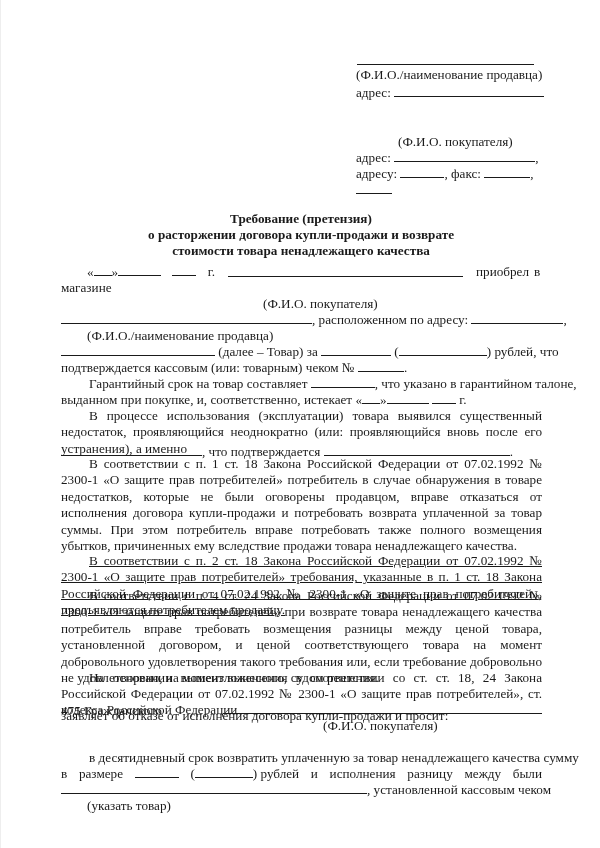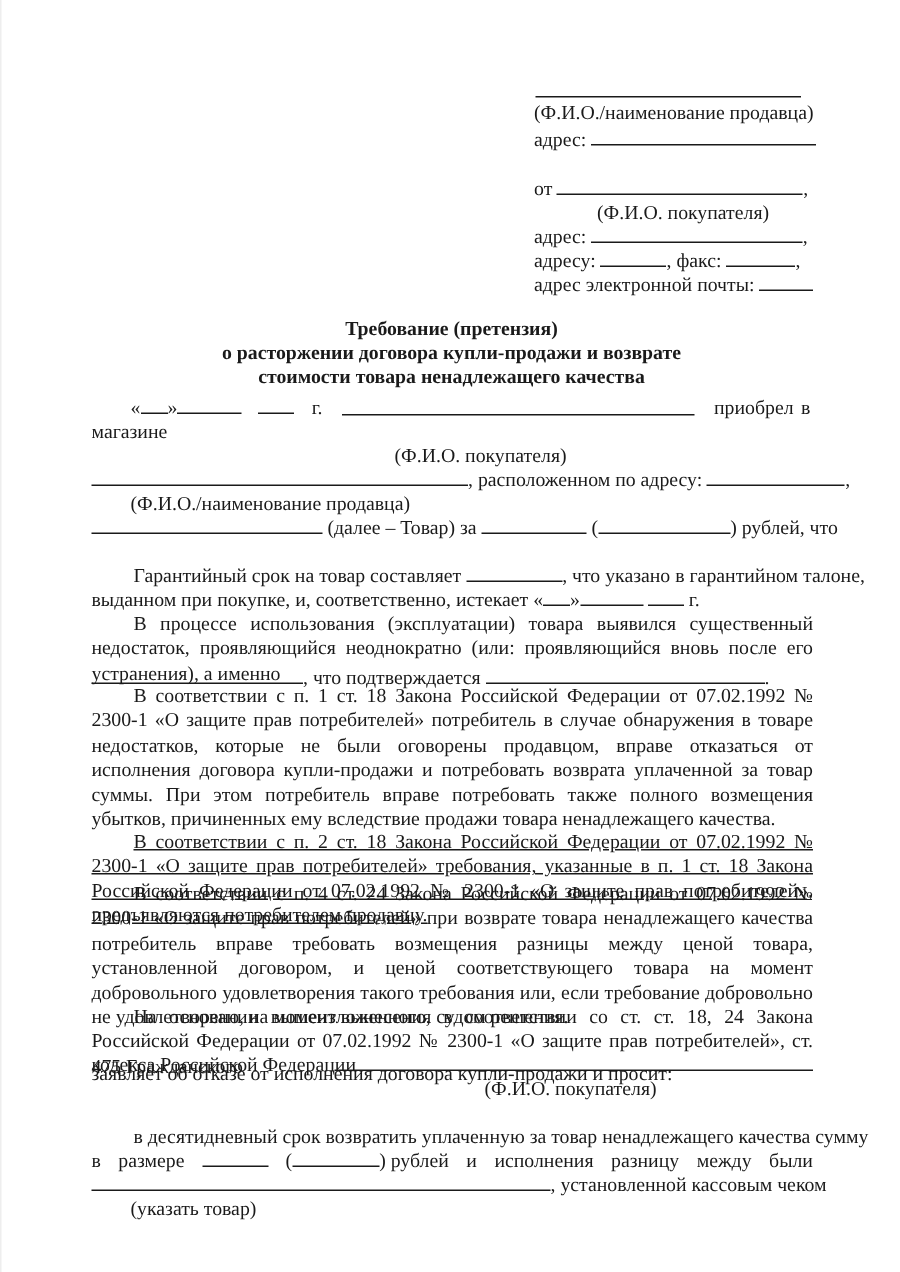--- a/index.html
+++ b/index.html
@@ -21,37 +21,32 @@
 <body>
 
 <div class="page">
 
   <div class="abs" style="left:356px;top:63px;width:177px;border-bottom:1px solid #1a1a1a;height:1px;"></div>
   <div class="abs hdr" style="top:67px;">(Ф.И.О./наименование продавца)</div>
   <div class="abs hdr" style="top:85px;">
     <span>адрес:</span>
     <span class="blank" style="width:150px;"></span>
   </div>
-  <div class="abs hdr" style="top:118px;">
-    <span>от</span>
-    <span class="blank" style="width:164px;"></span><span>,</span>
-  </div>
   <div class="abs" style="left:397px;top:134px;">(Ф.И.О. покупателя)</div>
   <div class="abs hdr" style="top:150px;">
     <span>адрес:</span>
     <span class="blank" style="width:141px;"></span><span>,</span>
   </div>
   <div class="abs hdr" style="top:166px;">
     <span>адресу:</span>
     <span class="blank" style="width:44px;"></span><span>,</span>
     <span>факс:</span>
     <span class="blank" style="width:46px;"></span><span>,</span>
   </div>
   <div class="abs hdr" style="top:182px;">
-    <span>адрес электронной почты:</span>
     <span class="blank" style="width:36px;"></span>
   </div>
 
   <div class="title" style="top:211px;">Требование (претензия)</div>
   <div class="title" style="top:227px;">о расторжении договора купли-продажи и возврате</div>
   <div class="title" style="top:243px;">стоимости товара ненадлежащего качества</div>
 
   <div class="abs" style="left:86px;top:264px;">
     <span>«</span><span class="blank" style="width:18px;"></span><span>»</span><span class="blank" style="width:43px;"></span>
     <span style="display:inline-block;width:8px;"></span><span class="blank" style="width:24px;"></span>
@@ -67,20 +62,24 @@
     <span class="blank" style="width:251px;"></span><span>, расположенном по адресу:</span>
     <span class="blank" style="width:92px;"></span><span>,</span>
   </div>
   <div class="abs" style="left:86px;top:328px;">(Ф.И.О./наименование продавца)</div>
 
   <div class="abs" style="left:60px;top:344px;">
     <span class="blank" style="width:154px;"></span>
     <span>(далее – Товар) за</span>
     <span class="blank" style="width:70px;"></span>
     <span>(</span><span class="blank" style="width:88px;"></span><span>) рублей, что</span>
+  </div>
+  <div class="abs" style="left:60px;top:360px;">
+    <span>подтверждается кассовым (или: товарным) чеком №</span>
+    <span class="blank" style="width:46px;"></span><span>.</span>
   </div>
 
   <div class="abs" style="left:88px;top:376px;">
     <span>Гарантийный срок на товар составляет</span>
     <span class="blank" style="width:64px;"></span><span>, что указано в гарантийном талоне,</span>
   </div>
   <div class="abs" style="left:60px;top:392px;">
     <span>выданном при покупке, и, соответственно, истекает «</span><span class="blank" style="width:18px;"></span><span>»</span><span class="blank" style="width:42px;"></span>
     <span class="blank" style="width:24px;"></span>
     <span>г.</span>

